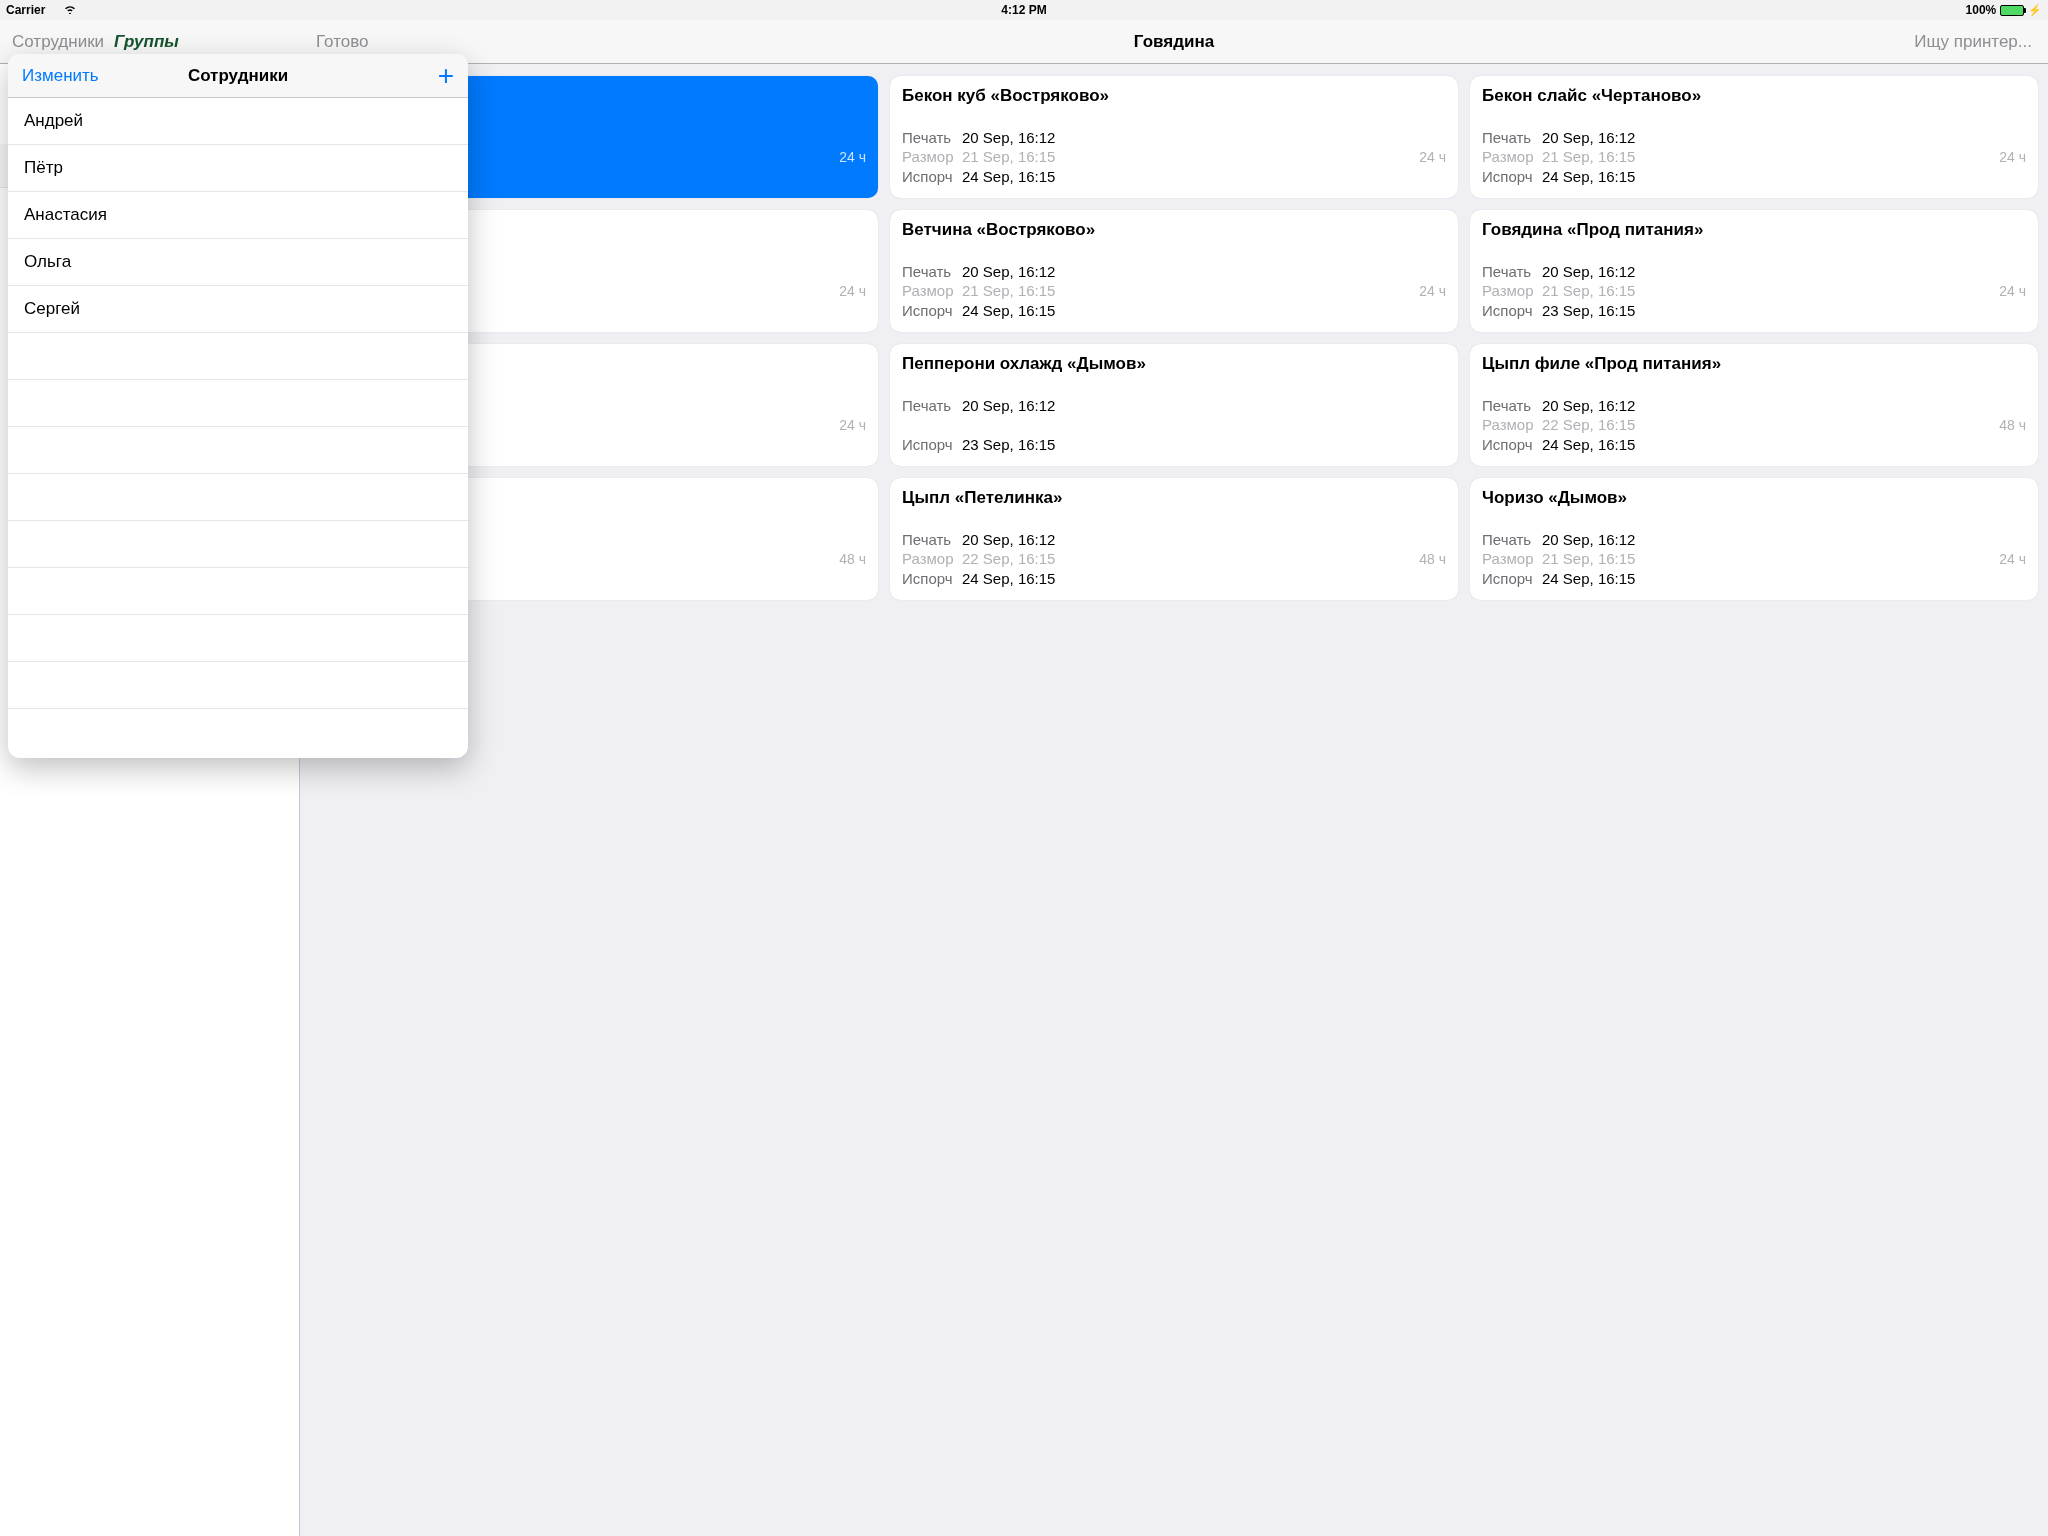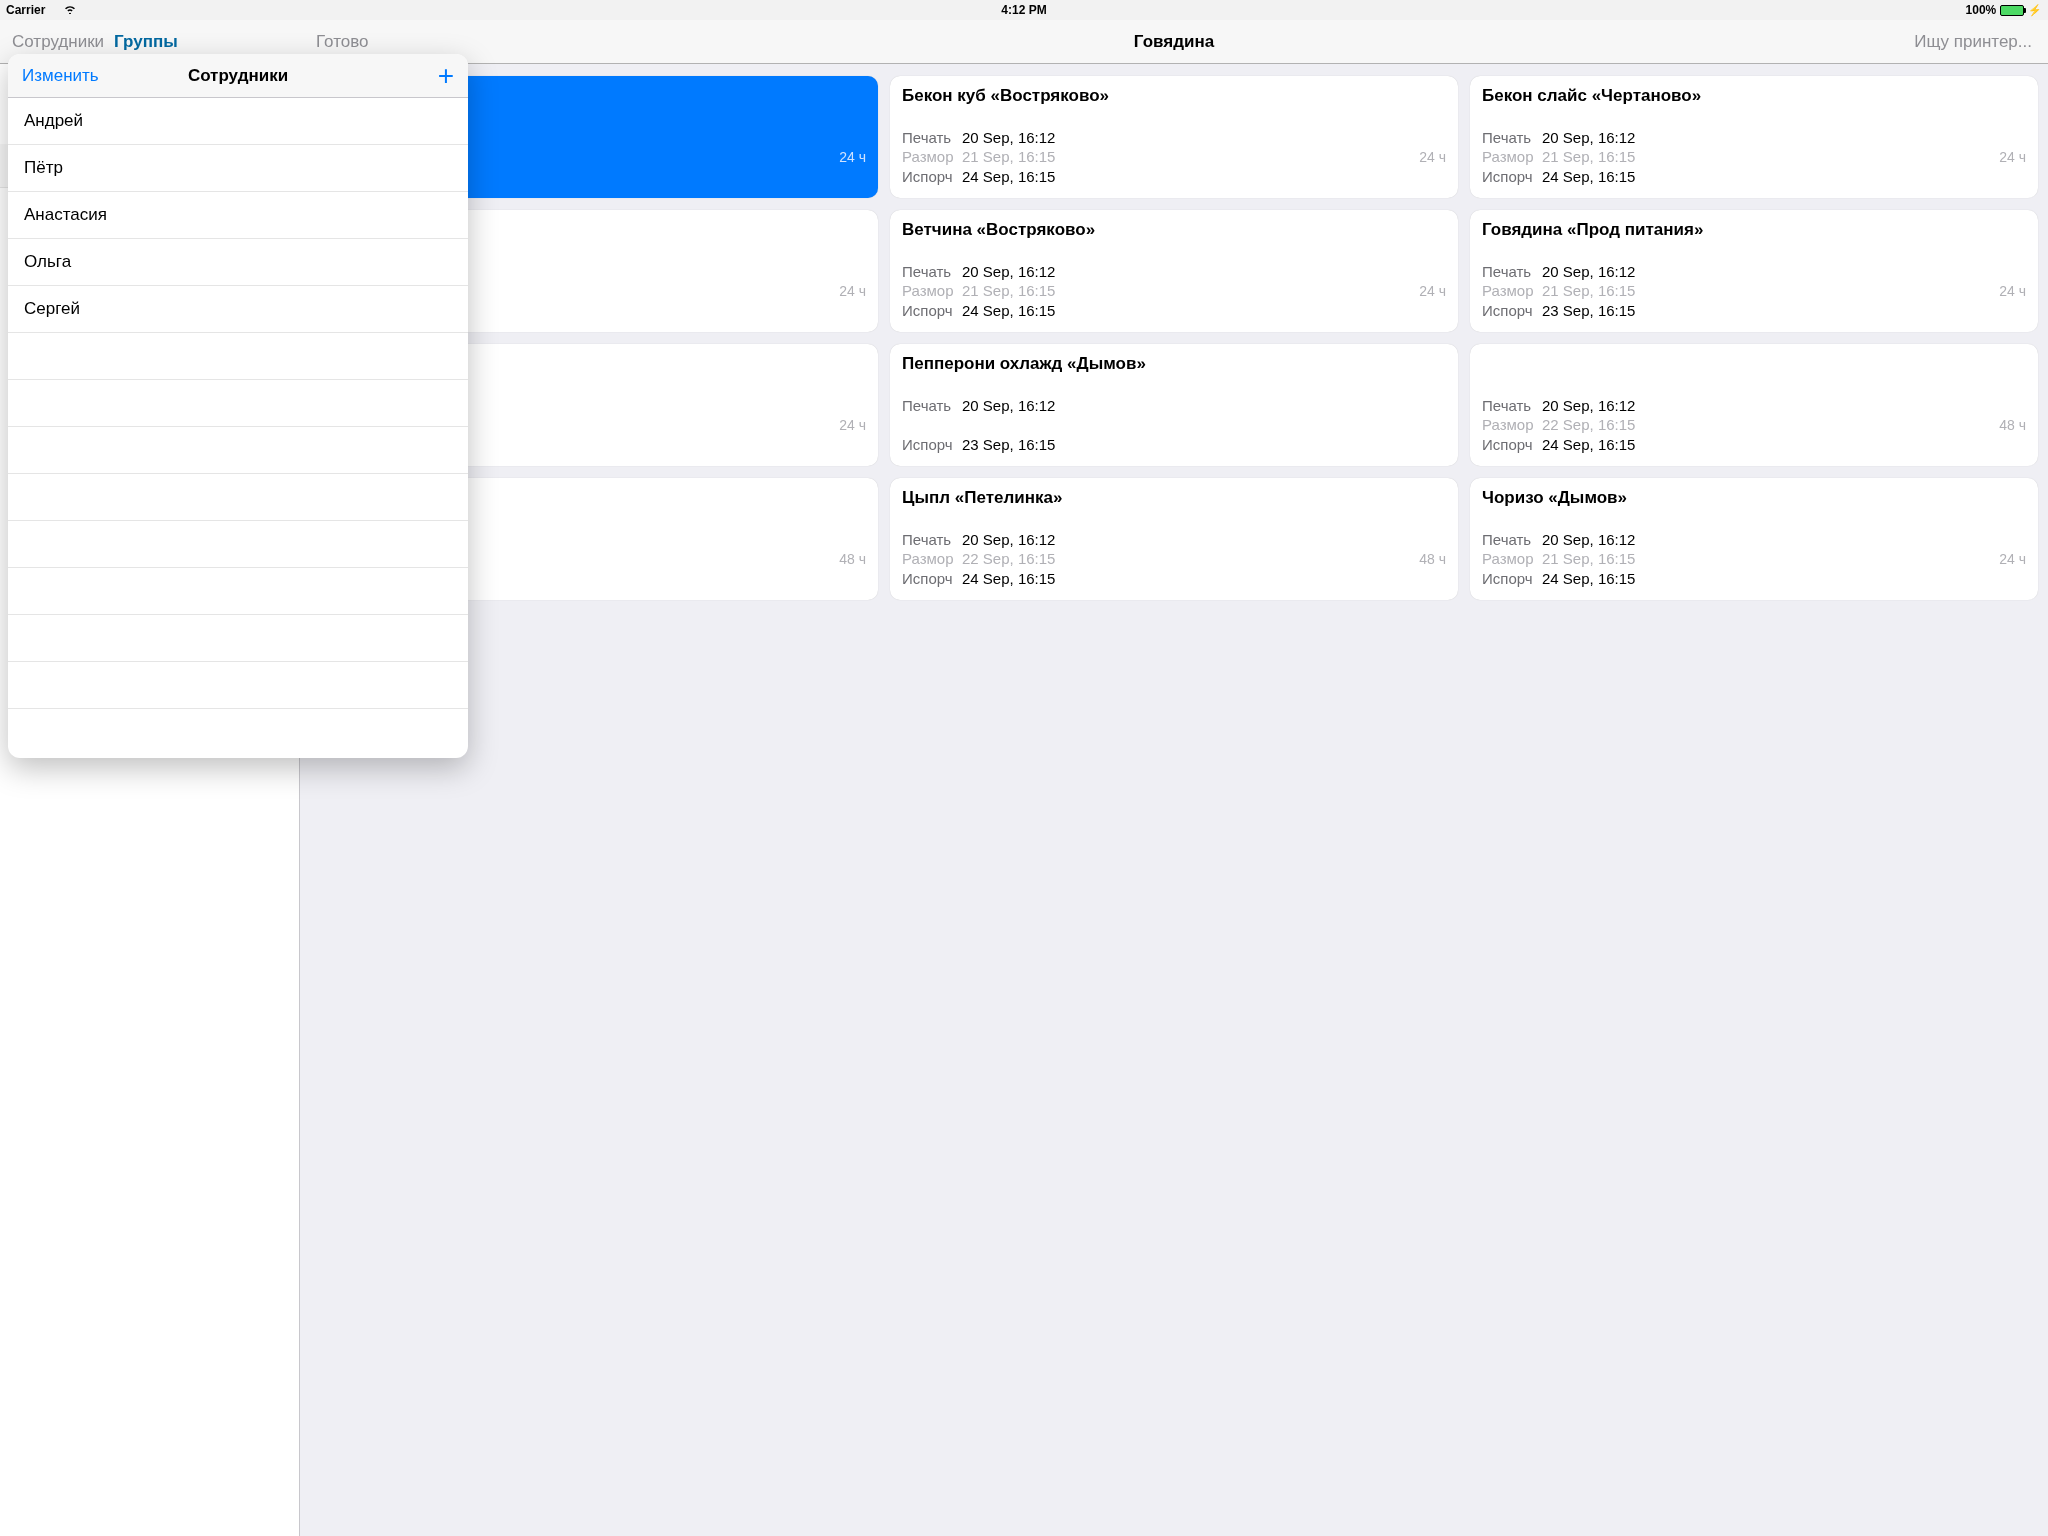--- a/index.html
+++ b/index.html
@@ -10,21 +10,21 @@
   .status-center { position: absolute; left: 50%; transform: translateX(-50%); }
   .status-right { position: absolute; right: 6px; display: flex; align-items: center; gap: 4px; }
   .wifi-icon svg { width: 14px; height: 10px; }
   .battery { width: 24px; height: 11px; border: 1px solid #000; border-radius: 2px; position: relative; background: #4cd964; }
   .battery::after { content: ""; position: absolute; right: -3px; top: 2px; width: 2px; height: 5px; background: #000; border-radius: 0 1px 1px 0; }
   .bolt { font-size: 11px; }
   
   .nav-bar { position: absolute; top: 20px; left: 0; right: 0; height: 44px; display: flex; align-items: center; background: #f7f7f7; border-bottom: 1px solid #b2b2b2; }
   .nav-left-sidebar { width: 300px; display: flex; align-items: center; padding: 0 12px; gap: 10px; }
   .nav-seg { font-size: 17px; color: #8e8e93; }
-  .nav-seg.active { color: #0369a1; font-weight: 600; }
+  .nav-seg.active { color: #14532d; font-weight: 600; font-style: italic; }
   .nav-main { flex: 1; position: relative; display: flex; align-items: center; }
   .nav-main-left { position: absolute; left: 16px; font-size: 17px; color: #8e8e93; }
   .nav-main-title { position: absolute; left: 50%; transform: translateX(-50%); font-size: 17px; font-weight: 600; }
   .nav-main-right { position: absolute; right: 16px; font-size: 17px; color: #8e8e93; }
   
   .layout { position: absolute; top: 64px; left: 0; right: 0; bottom: 0; display: flex; background: #efeff4; }
   .sidebar-pane { width: 300px; background: #fff; border-right: 1px solid #c8c7cc; }
   .sidebar-placeholder { height: 80px; }
   .sidebar-row-stub { height: 44px; border-bottom: 1px solid #e5e5e5; background:#f7f7f7;}
   .content-pane { flex: 1; padding: 12px 10px; overflow: hidden; }
@@ -225,20 +225,21 @@
               <span class="val">20 Sep, 16:12</span>
             </div>
             <div style="height: 19px;"></div>
             <div class="card-row">
               <span class="lbl">Испорч</span>
               <span class="val">23 Sep, 16:15</span>
             </div>
           </div>
         </div>
         <div class="card">
+          <div class="card-title">Цыпл филе «Прод питания»</div>
           <div class="card-rows">
             <div class="card-row">
               <span class="lbl">Печать</span>
               <span class="val">20 Sep, 16:12</span>
             </div>
             <div class="card-row dim">
               <span class="lbl">Размор</span>
               <span class="val">22 Sep, 16:15</span>
               <span class="badge">48 ч</span>
             </div>

